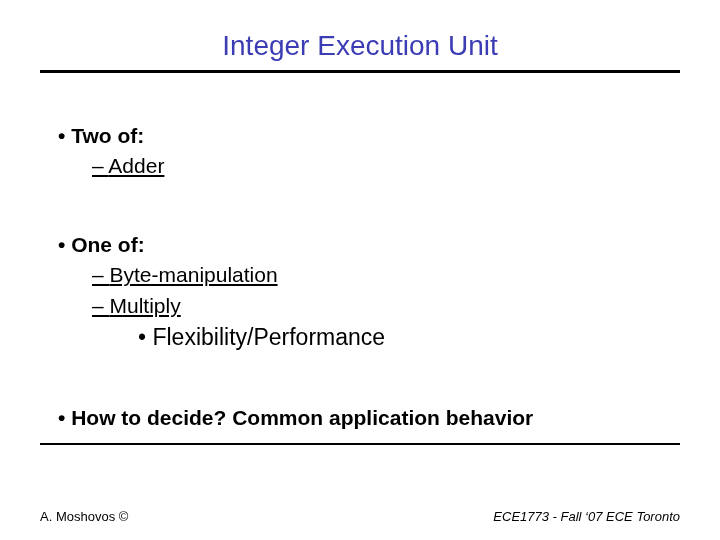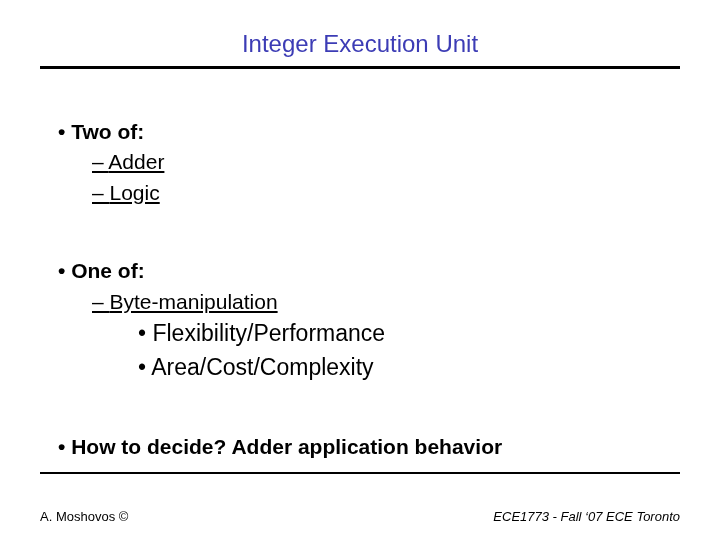--- a/index.html
+++ b/index.html
@@ -14,21 +14,21 @@
   }
   .slide {
     padding: 30px 40px 10px 40px;
     box-sizing: border-box;
     width: 100%;
     height: 100%;
     position: relative;
   }
   .title {
     text-align: center;
-    font-size: 24px;
+    font-size: 28px;
     color: #3c3cb5;
     margin: 0 0 8px 0;
     font-weight: normal;
   }
   .hr {
     border: none;
     border-top: 3px solid #000000;
     margin: 0 0 12px 0;
   }
   .content {
@@ -87,29 +87,28 @@
 </head>
 <body>
 
 <div class="slide">
   <h1 class="title">Integer Execution Unit</h1>
   <hr class="hr">
 
   <div class="content">
     <div class="l1 bold">Two of:</div>
     <div class="l2">Adder</div>
-    <div class="l2">Logic</div>
 
     <div class="l1 bold">One of:</div>
     <div class="l2">Byte-manipulation</div>
+    <div class="l2">Multiply</div>
 
     <div class="l3">Flexibility/Performance</div>
-    <div class="l3">Area/Cost/Complexity</div>
 
-    <div class="l1 bold">How to decide? Adder application behavior</div>
+    <div class="l1 bold">How to decide? Common application behavior</div>
   </div>
 
   <hr class="hr2">
 
   <div class="footer">
     <span class="footer-left">A. Moshovos ©</span>
     <span class="footer-center">ECE1773 - Fall ‘07 ECE Toronto</span>
   </div>
 </div>
 

